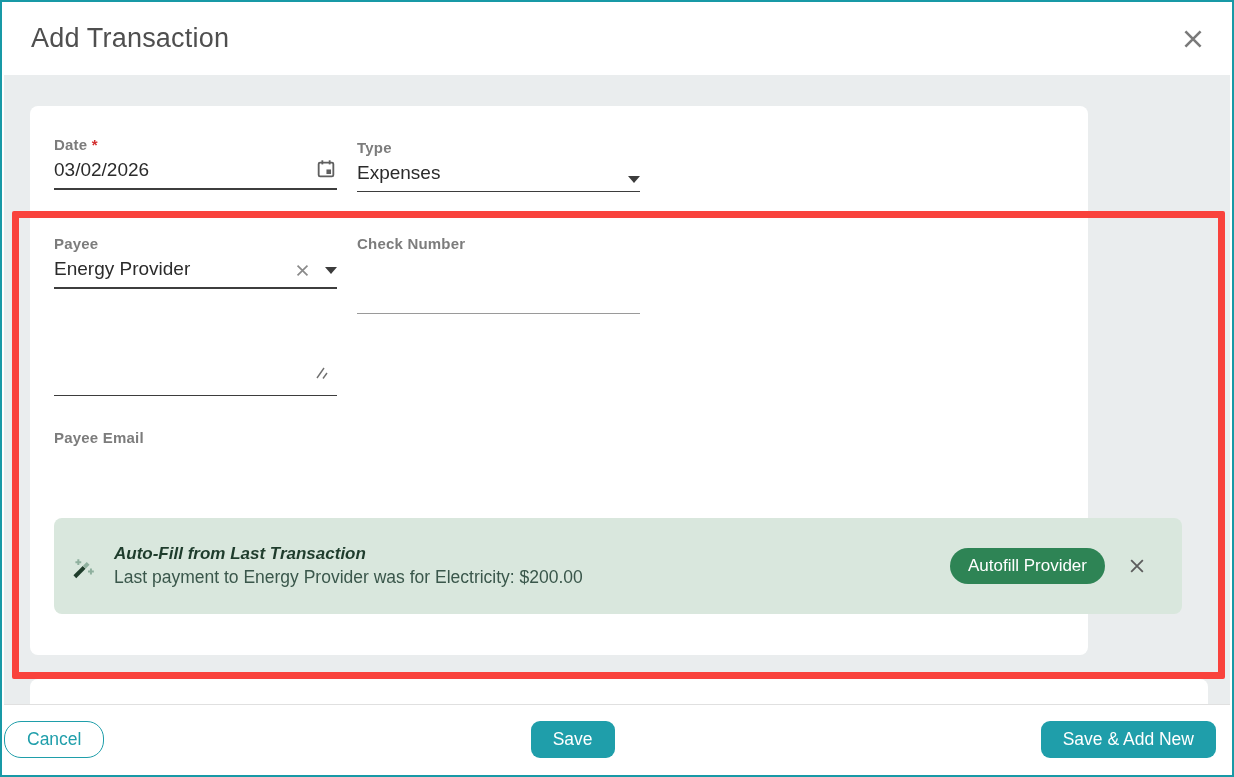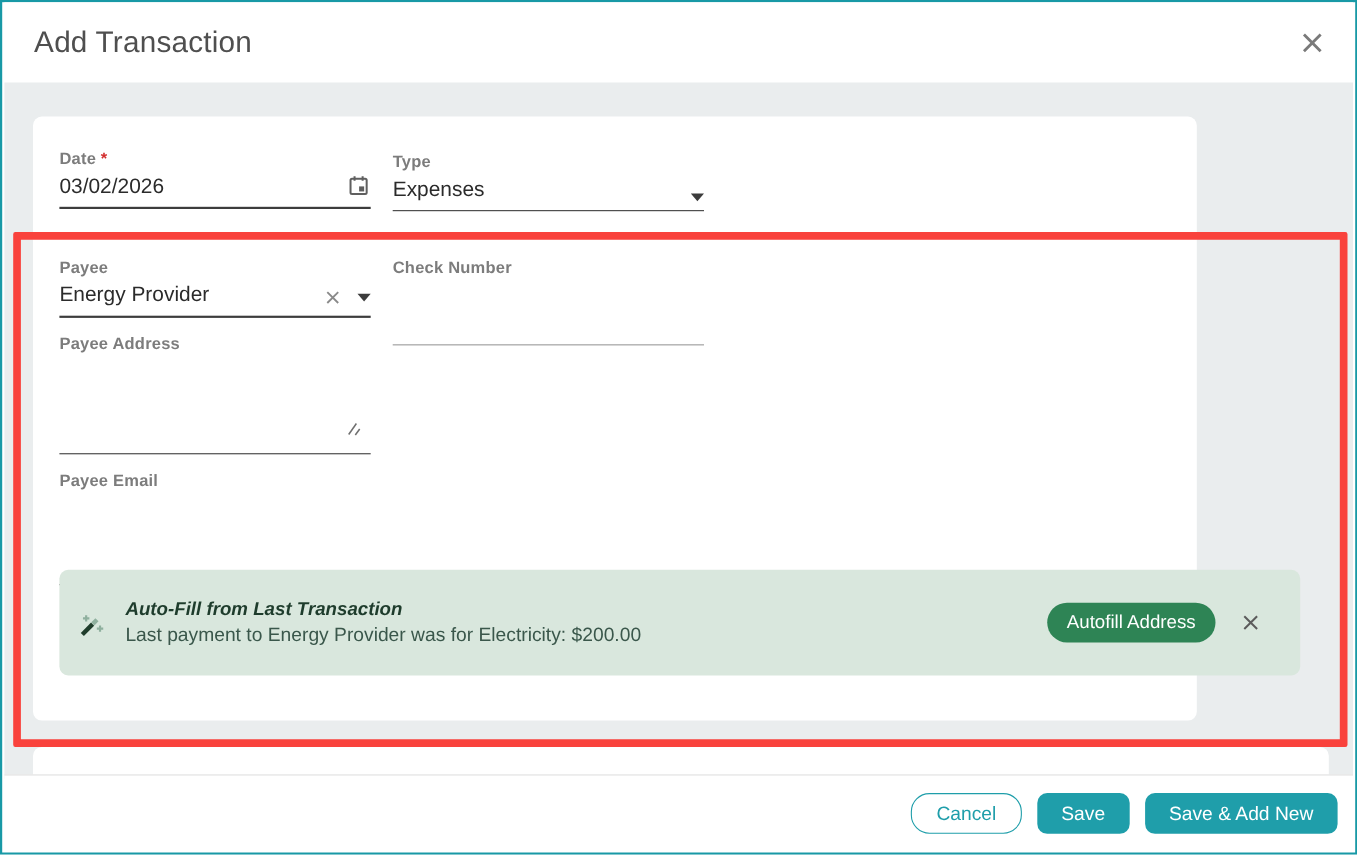--- a/index.html
+++ b/index.html
@@ -101,21 +101,21 @@
   }
   .banner-close {
     margin-left: 19px; width: 26px; height: 26px;
     display: flex; align-items: center; justify-content: center; cursor: pointer;
   }
 
   
   .footer {
     position: absolute; left: 2px; right: 2px; bottom: 2px; height: 69px;
     background: #ffffff; border-top: 1px solid #e0e0e0;
-    display: flex; align-items: center; justify-content: flex-end;
+    display: flex; align-items: center; justify-content: space-between;
     gap: 14px; padding-right: 14px;
   }
   .btn { font-family: "Liberation Sans", sans-serif; font-size: 17.5px; cursor: pointer; }
   .btn-outline {
     background: #ffffff; color: #1f9eaa; border: 1px solid #1f9eaa;
     border-radius: 17px; padding: 7px 22px;
   }
   .btn-filled {
     background: #1f9eaa; color: #ffffff; border: none;
     border-radius: 9px; padding: 8px 22px;
@@ -188,21 +188,20 @@
       </div>
 
       <div class="field f-check">
         <div class="field-label">Check Number</div>
         <div class="input-row underline-gray" style="margin-top:26px;">
           <input class="field-input" type="text" value="" style="">
         </div>
       </div>
 
       <div class="field f-addr">
-        <div class="field-label">Payee Address</div>
         <div class="addr-box underline-mid">
           <textarea class="addr-textarea" style=""></textarea>
           <svg class="resize-glyph" width="16" height="16" viewBox="0 0 16 16">
             <line x1="2" y1="13" x2="9" y2="3" stroke="#6f6f6f" stroke-width="1.4"></line>
             <line x1="8" y1="13.5" x2="12" y2="8" stroke="#6f6f6f" stroke-width="1.4"></line>
           </svg>
         </div>
       </div>
 
       <div class="field f-email">
@@ -217,21 +216,21 @@
         <svg class="banner-icon" width="28" height="28" viewBox="0 0 24 24">
           <line x1="5" y1="19.5" x2="13" y2="11.5" stroke="#1f3d2b" stroke-width="3.4" stroke-linecap="butt"></line>
           <line x1="13.2" y1="11.3" x2="16.4" y2="8.1" stroke="#8fb09e" stroke-width="3.4" stroke-linecap="butt"></line>
           <path d="M8 4.5 v5 M5.5 7 h5" stroke="#8fb09e" stroke-width="1.7" fill="none"></path>
           <path d="M18.8 12.5 v5 M16.3 15 h5" stroke="#8fb09e" stroke-width="1.7" fill="none"></path>
         </svg>
         <div class="banner-text">
           <div class="banner-title">Auto-Fill from Last Transaction</div>
           <div class="banner-msg">Last payment to Energy Provider was for Electricity: $200.00</div>
         </div>
-        <button class="banner-btn">Autofill Address</button>
+        <button class="banner-btn">Autofill Provider</button>
         <div class="banner-close">
           <svg width="20" height="20" viewBox="0 0 24 24">
             <path d="M5 5 L19 19 M19 5 L5 19" stroke="#5c5c5c" stroke-width="2.2" fill="none"></path>
           </svg>
         </div>
       </div>
 
     </div>
 
     <div class="card-sliver"></div>

